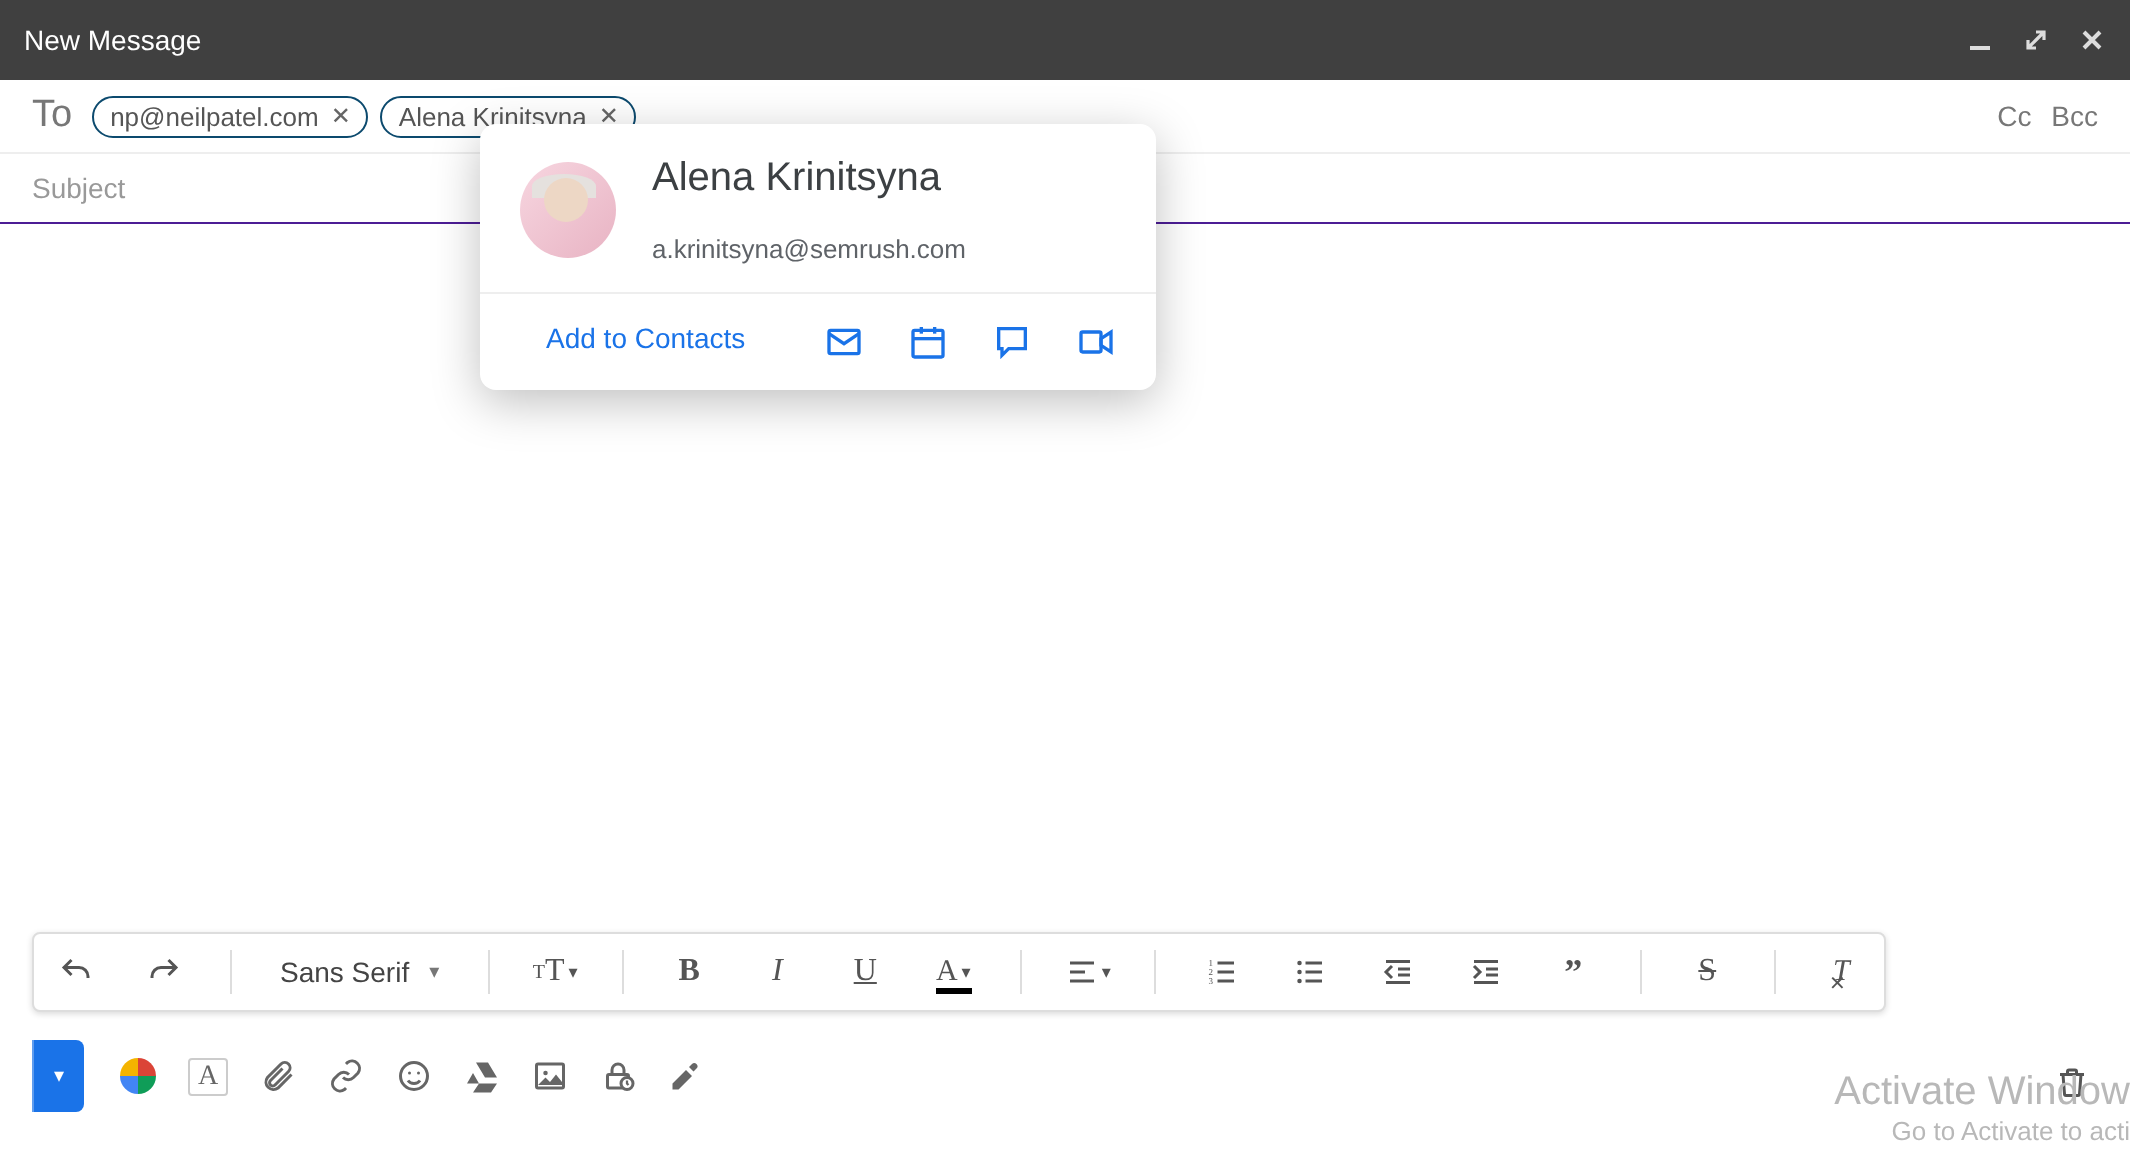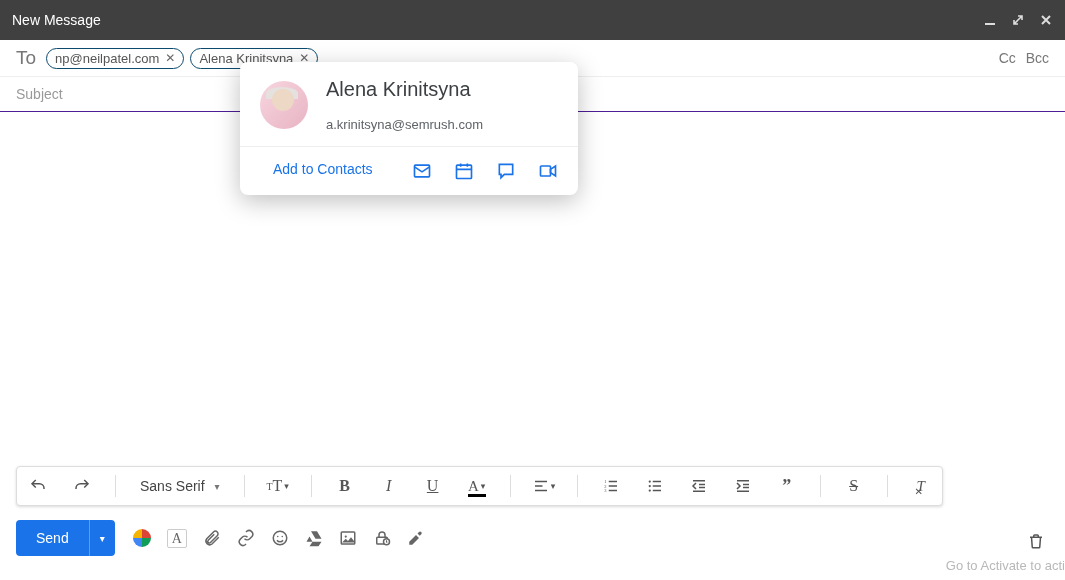--- a/index.html
+++ b/index.html
@@ -221,21 +221,20 @@
   <span class="fmt-sep"></span>
   <span class="fmt-btn" style="text-decoration:line-through;font-size:16px;">S</span>
   <span class="fmt-sep"></span>
   <span class="fmt-btn">
       <span style="font-style:italic;font-size:15px;position:relative;">T<span style="position:absolute;left:-2px;top:8px;font-size:10px;font-style:normal;">✕</span></span>
     </span>
 </div>
 
 <div class="bottombar">
   <div class="sendgrp">
-    <button class="sendbtn">Send</button>
     <span class="sendmore">
         <span style="font-size:10px;">▾</span>
       </span>
   </div>
   <div class="bicons">
     <span>
         <span class="circ"></span>
       </span>
     <span>
         <span class="font-a-box">A<span class="ul"></span></span>
@@ -287,14 +286,15 @@
   </div>
 </div>
 
 <span class="trash">
     <svg width="18" height="18" viewBox="0 0 24 24" fill="none" stroke="#555" stroke-width="2">
       <path d="M4 7h16M9 7V5a1 1 0 011-1h4a1 1 0 011 1v2M6 7l1 13a1 1 0 001 1h8a1 1 0 001-1l1-13"></path>
     </svg>
   </span>
 
 <div class="watermark">
+  <span>Activate Window</span>
   <span class="sub">Go to Activate to acti</span>
 </div>
 
 </body></html>

